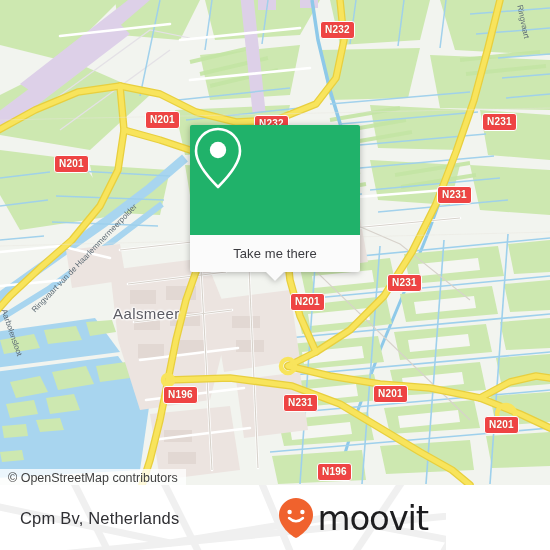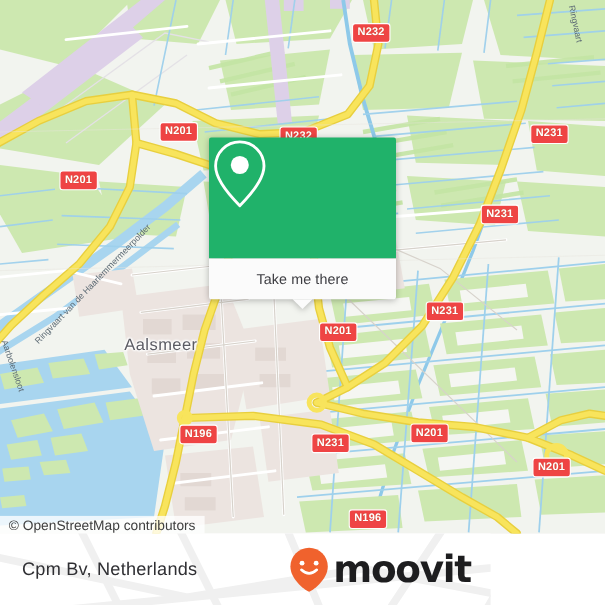--- a/index.html
+++ b/index.html
@@ -100,21 +100,21 @@
     background:#ffffff;overflow:hidden;
   }
   #footer-watermark{position:absolute;left:0;top:-20px;opacity:1;}
   #footer-title{
     position:absolute;left:20px;top:50%;transform:translateY(-50%);
     color:#2f2f33;font-size:16.5px;letter-spacing:.2px;
     font-family:"Liberation Sans", sans-serif;white-space:nowrap;
   }
   #brand{
     position:absolute;right:18px;top:50%;transform:translateY(-50%);
-    display:flex;align-items:center;font-weight:bold;
+    display:flex;align-items:center;
   }
   #brand-word{
     color:#1d1d1f;font-size:34px;line-height:34px;
     letter-spacing:-1.2px;font-family:"DejaVu Sans", sans-serif;
   }
 </style>
 </head>
 <body>
 
 <div id="screen">

